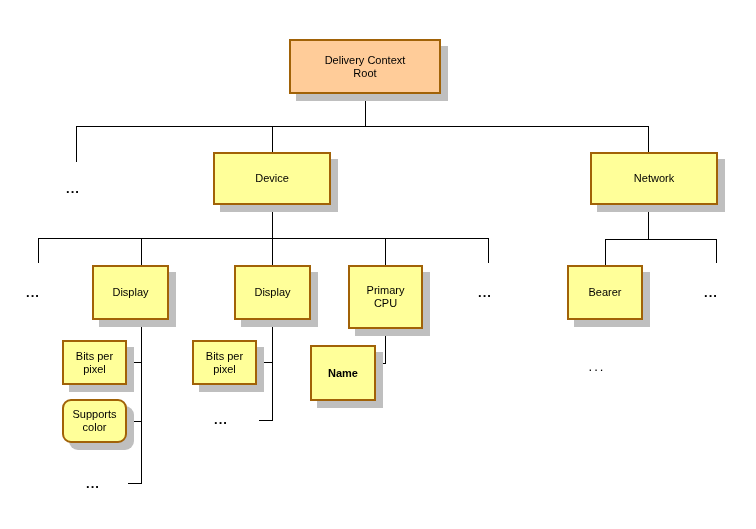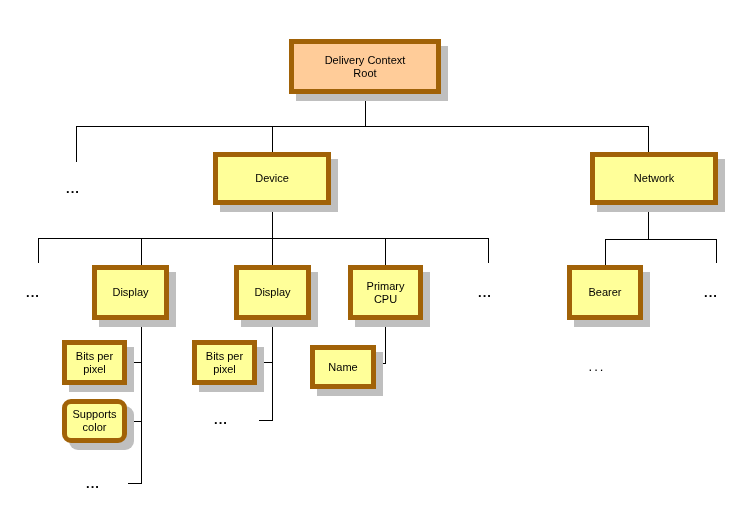--- a/index.html
+++ b/index.html
@@ -10,21 +10,21 @@
   .canvas {
     position: relative;
     width: 756px;
     height: 529px;
     background: #ffffff;
     overflow: hidden;
   }
   .node {
     position: absolute;
     box-sizing: border-box;
-    border: 5px solid #a16207;
+    border: 2px solid #a16207;
     background: #ffff99;
     box-shadow: 7px 7px 0 0 #bfbfbf;
     display: flex;
     align-items: center;
     justify-content: center;
     text-align: center;
     font-size: 11px;
     line-height: 13px;
     color: #000000;
     white-space: pre-line;
@@ -101,21 +101,21 @@
   </div>
 
   <div class="node" style="left:92px; top:265px; width:77px; height:55px;align-items:center;">
     <span>Display</span>
   </div>
 
   <div class="node" style="left:234px; top:265px; width:77px; height:55px;">
     <span>Display</span>
   </div>
 
-  <div class="node" style="left:348px; top:265px; width:75px; height:55px;">
+  <div class="node" style="left:348px; top:265px; width:75px; height:64px;">
     <span>Primary
 CPU</span>
   </div>
 
   <div class="node" style="left:567px; top:265px; width:76px; height:55px;">
     <span>Bearer</span>
   </div>
 
   <div class="node" style="left:62px; top:340px; width:65px; height:45px;">
     <span>Bits per
@@ -125,21 +125,21 @@
   <div class="node" style="left:62px; top:399px; width:65px; height:44px;border-radius:9px;">
     <span>Supports
 color</span>
   </div>
 
   <div class="node" style="left:192px; top:340px; width:65px; height:45px;">
     <span>Bits per
 pixel</span>
   </div>
 
-  <div class="node" style="left:310px; top:345px; width:66px; height:44px;">
+  <div class="node" style="left:310px; top:345px; width:66px; height:56px;font-weight:bold;">
     <span>Name</span>
   </div>
 
   <div class="more" style="left:64px;  top:182px;">...</div>
   <div class="more" style="left:24px;  top:286px;">...</div>
   <div class="more" style="left:476px; top:286px;">...</div>
   <div class="more" style="left:702px; top:286px;">...</div>
   <div class="more" style="left:84px;  top:477px;">...</div>
   <div class="more" style="left:212px; top:413px;">...</div>
   <div class="more light" style="left:588px; top:360px;">...</div>

